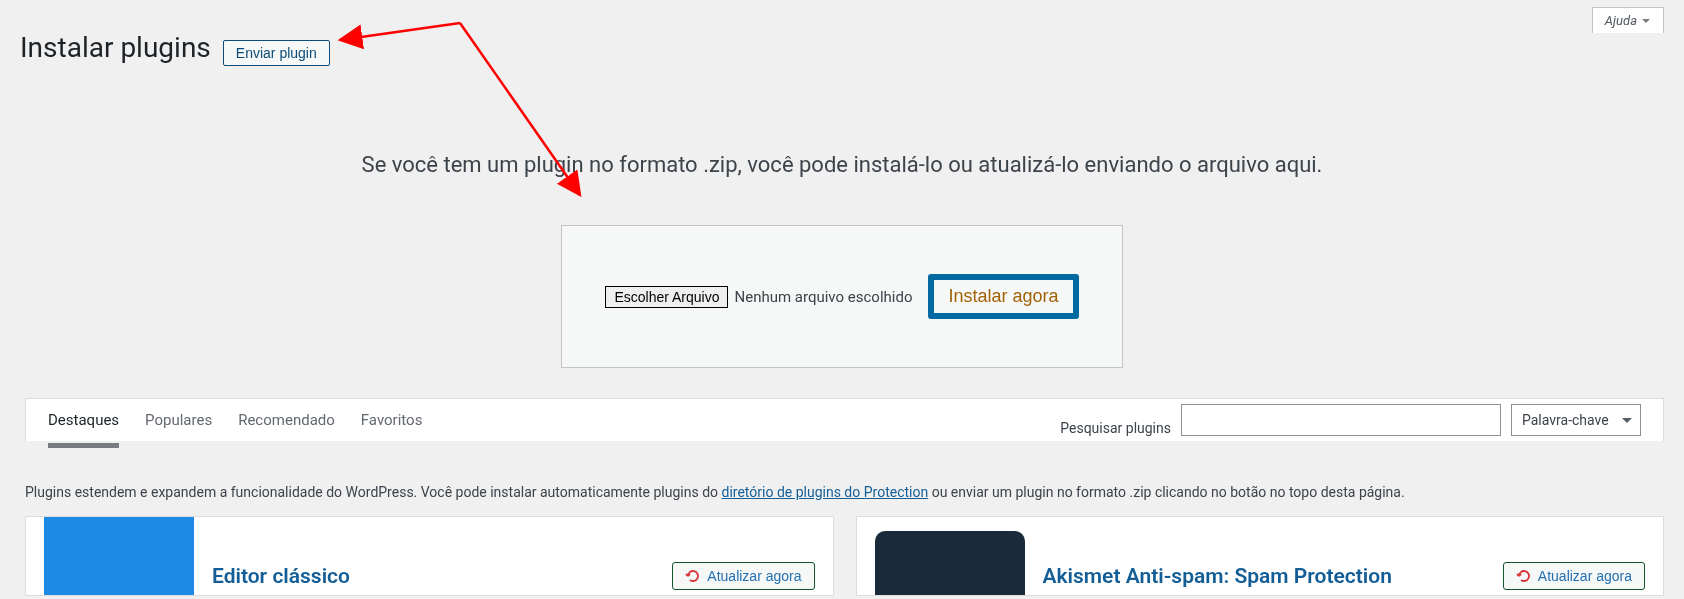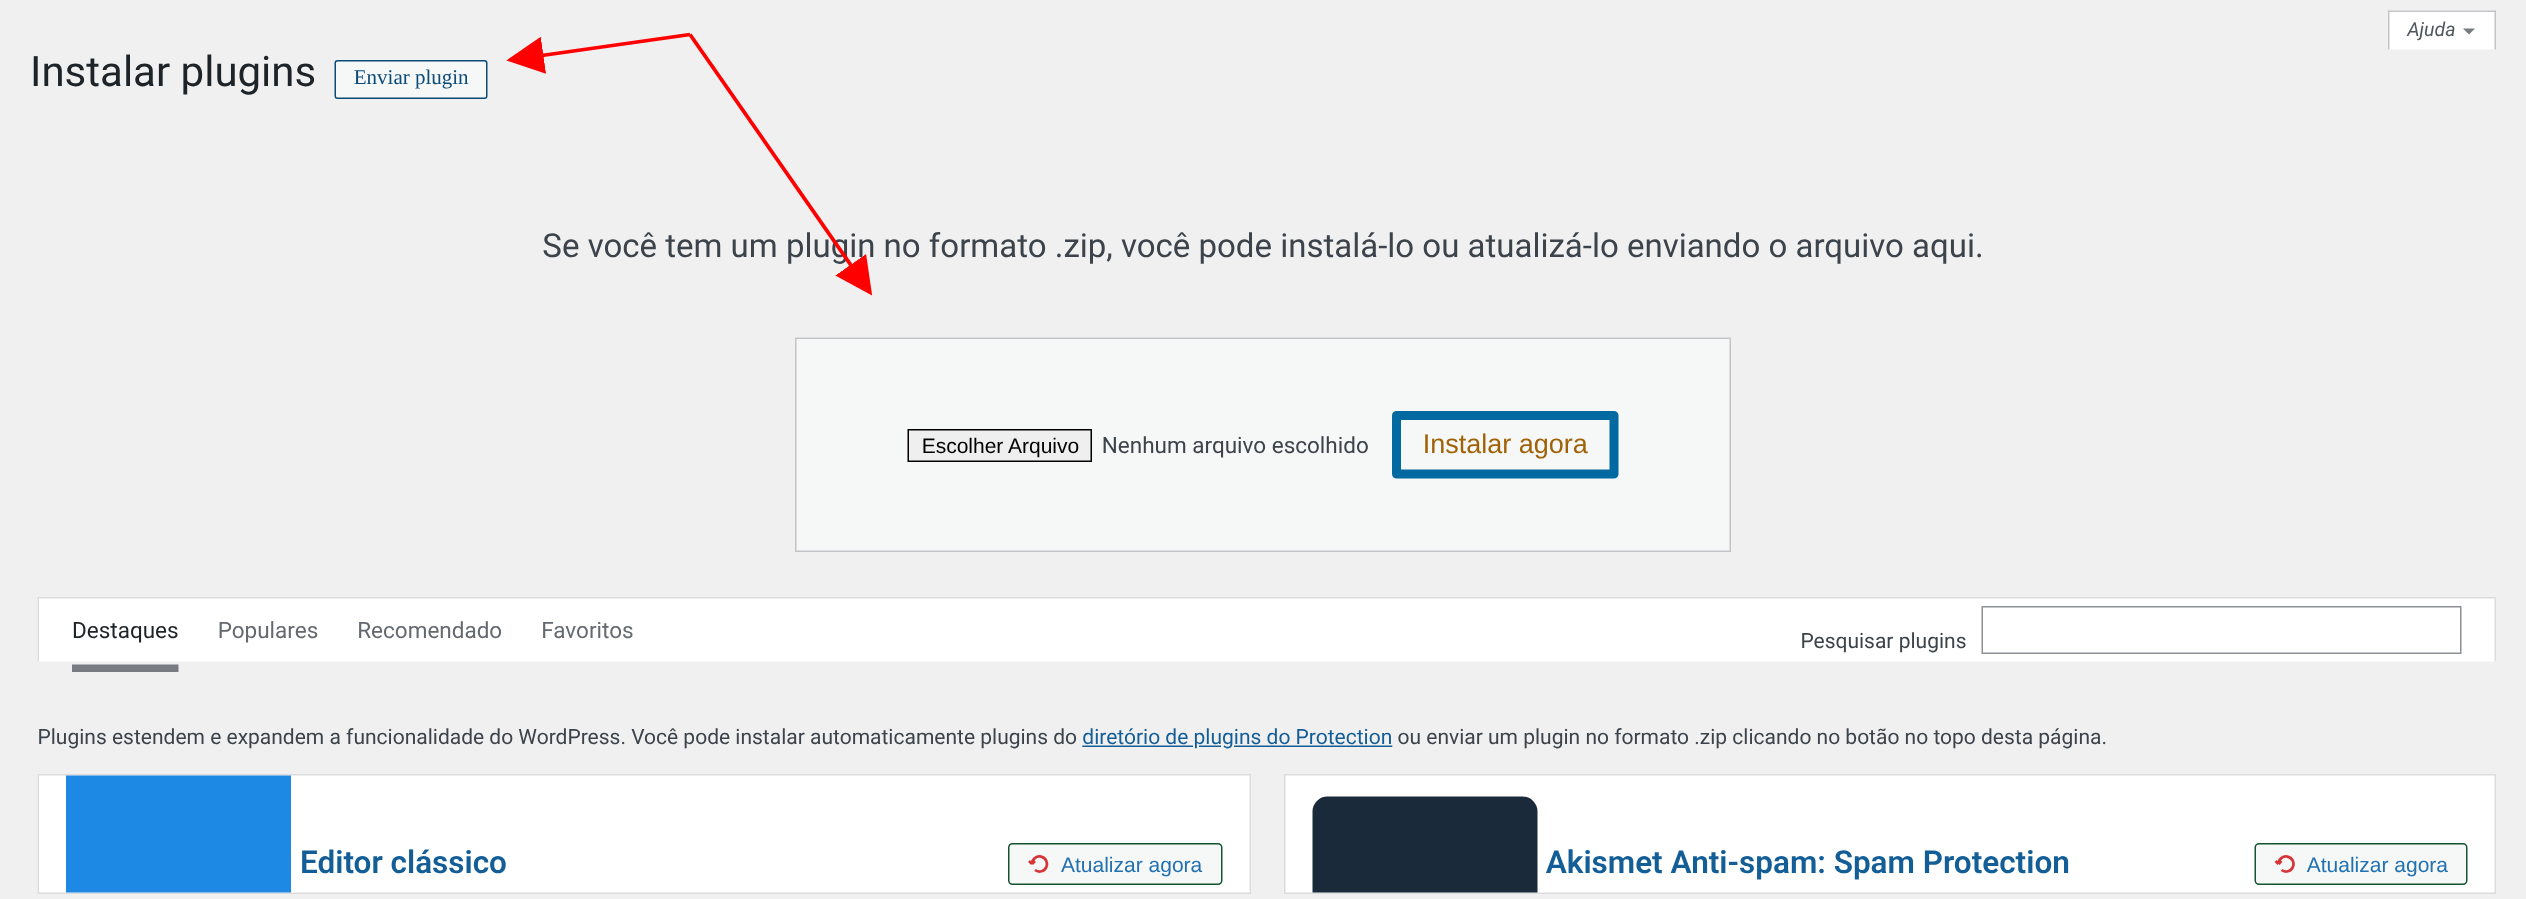--- a/index.html
+++ b/index.html
@@ -43,31 +43,30 @@
     line-height: 1.3;
   }
   .upload-btn {
     border: 1px solid #0a4b78;
     color: #0a4b78;
     background: #f6f7f7;
     padding: 4px 12px;
     font-size: 14px;
     cursor: pointer;
     border-radius: 2px;
-    font-family: Liberation Serif, serif;
   }
   .intro {
     text-align: center;
     font-size: 22px;
     color: #3c434a;
     margin-top: 86px;
     font-weight: 400;
   }
   .upload-box {
-    width: 624px;
+    width: 562px;
     margin: 48px auto 0 auto;
     border: 1px solid #c3c4c7;
     background: #f6f7f7;
     padding: 48px 36px;
     display: flex;
     align-items: center;
     justify-content: center;
     gap: 6px;
   }
   .choose-file {
@@ -175,21 +174,21 @@
     display: flex;
     gap: 22px;
   }
   .card {
     flex: 1;
     background: #fff;
     border: 1px solid #dcdcde;
     padding: 18px;
     display: flex;
     align-items: center;
-    gap: 6px;
+    gap: 18px;
     height: 80px;
     overflow: hidden;
   }
   .card-thumb {
     width: 150px;
     height: 110px;
     flex-shrink: 0;
   }
   .card-thumb.blue { background: #1e88e5; }
   .card-thumb.dark { background: #1b2a3a; border-radius: 10px; margin-top:60px; }
@@ -251,20 +250,26 @@
 <div class="filter-bar">
   <div class="filter-tabs">
     <div class="filter-tab active">Destaques</div>
     <div class="filter-tab">Populares</div>
     <div class="filter-tab">Recomendado</div>
     <div class="filter-tab">Favoritos</div>
   </div>
   <div class="search-area">
     <span class="search-label">Pesquisar plugins</span>
     <input class="search-input" type="text" placeholder="" style="">
+    <div class="keyword-select">
+      <span>Palavra-chave</span>
+      <svg viewBox="0 0 14 14">
+          <path d="M2 5 L7 10 L12 5 Z"></path>
+        </svg>
+    </div>
   </div>
 </div>
 
 <p class="below-text">
   <span>Plugins estendem e expandem a funcionalidade do WordPress. Você pode instalar automaticamente plugins do </span><a href="#">diretório de plugins do Protection</a><span> ou enviar um plugin no formato .zip clicando no botão no topo desta página.</span>
 </p>
 
 <div class="cards">
   <div class="card">
     <div class="card-thumb blue"></div>

